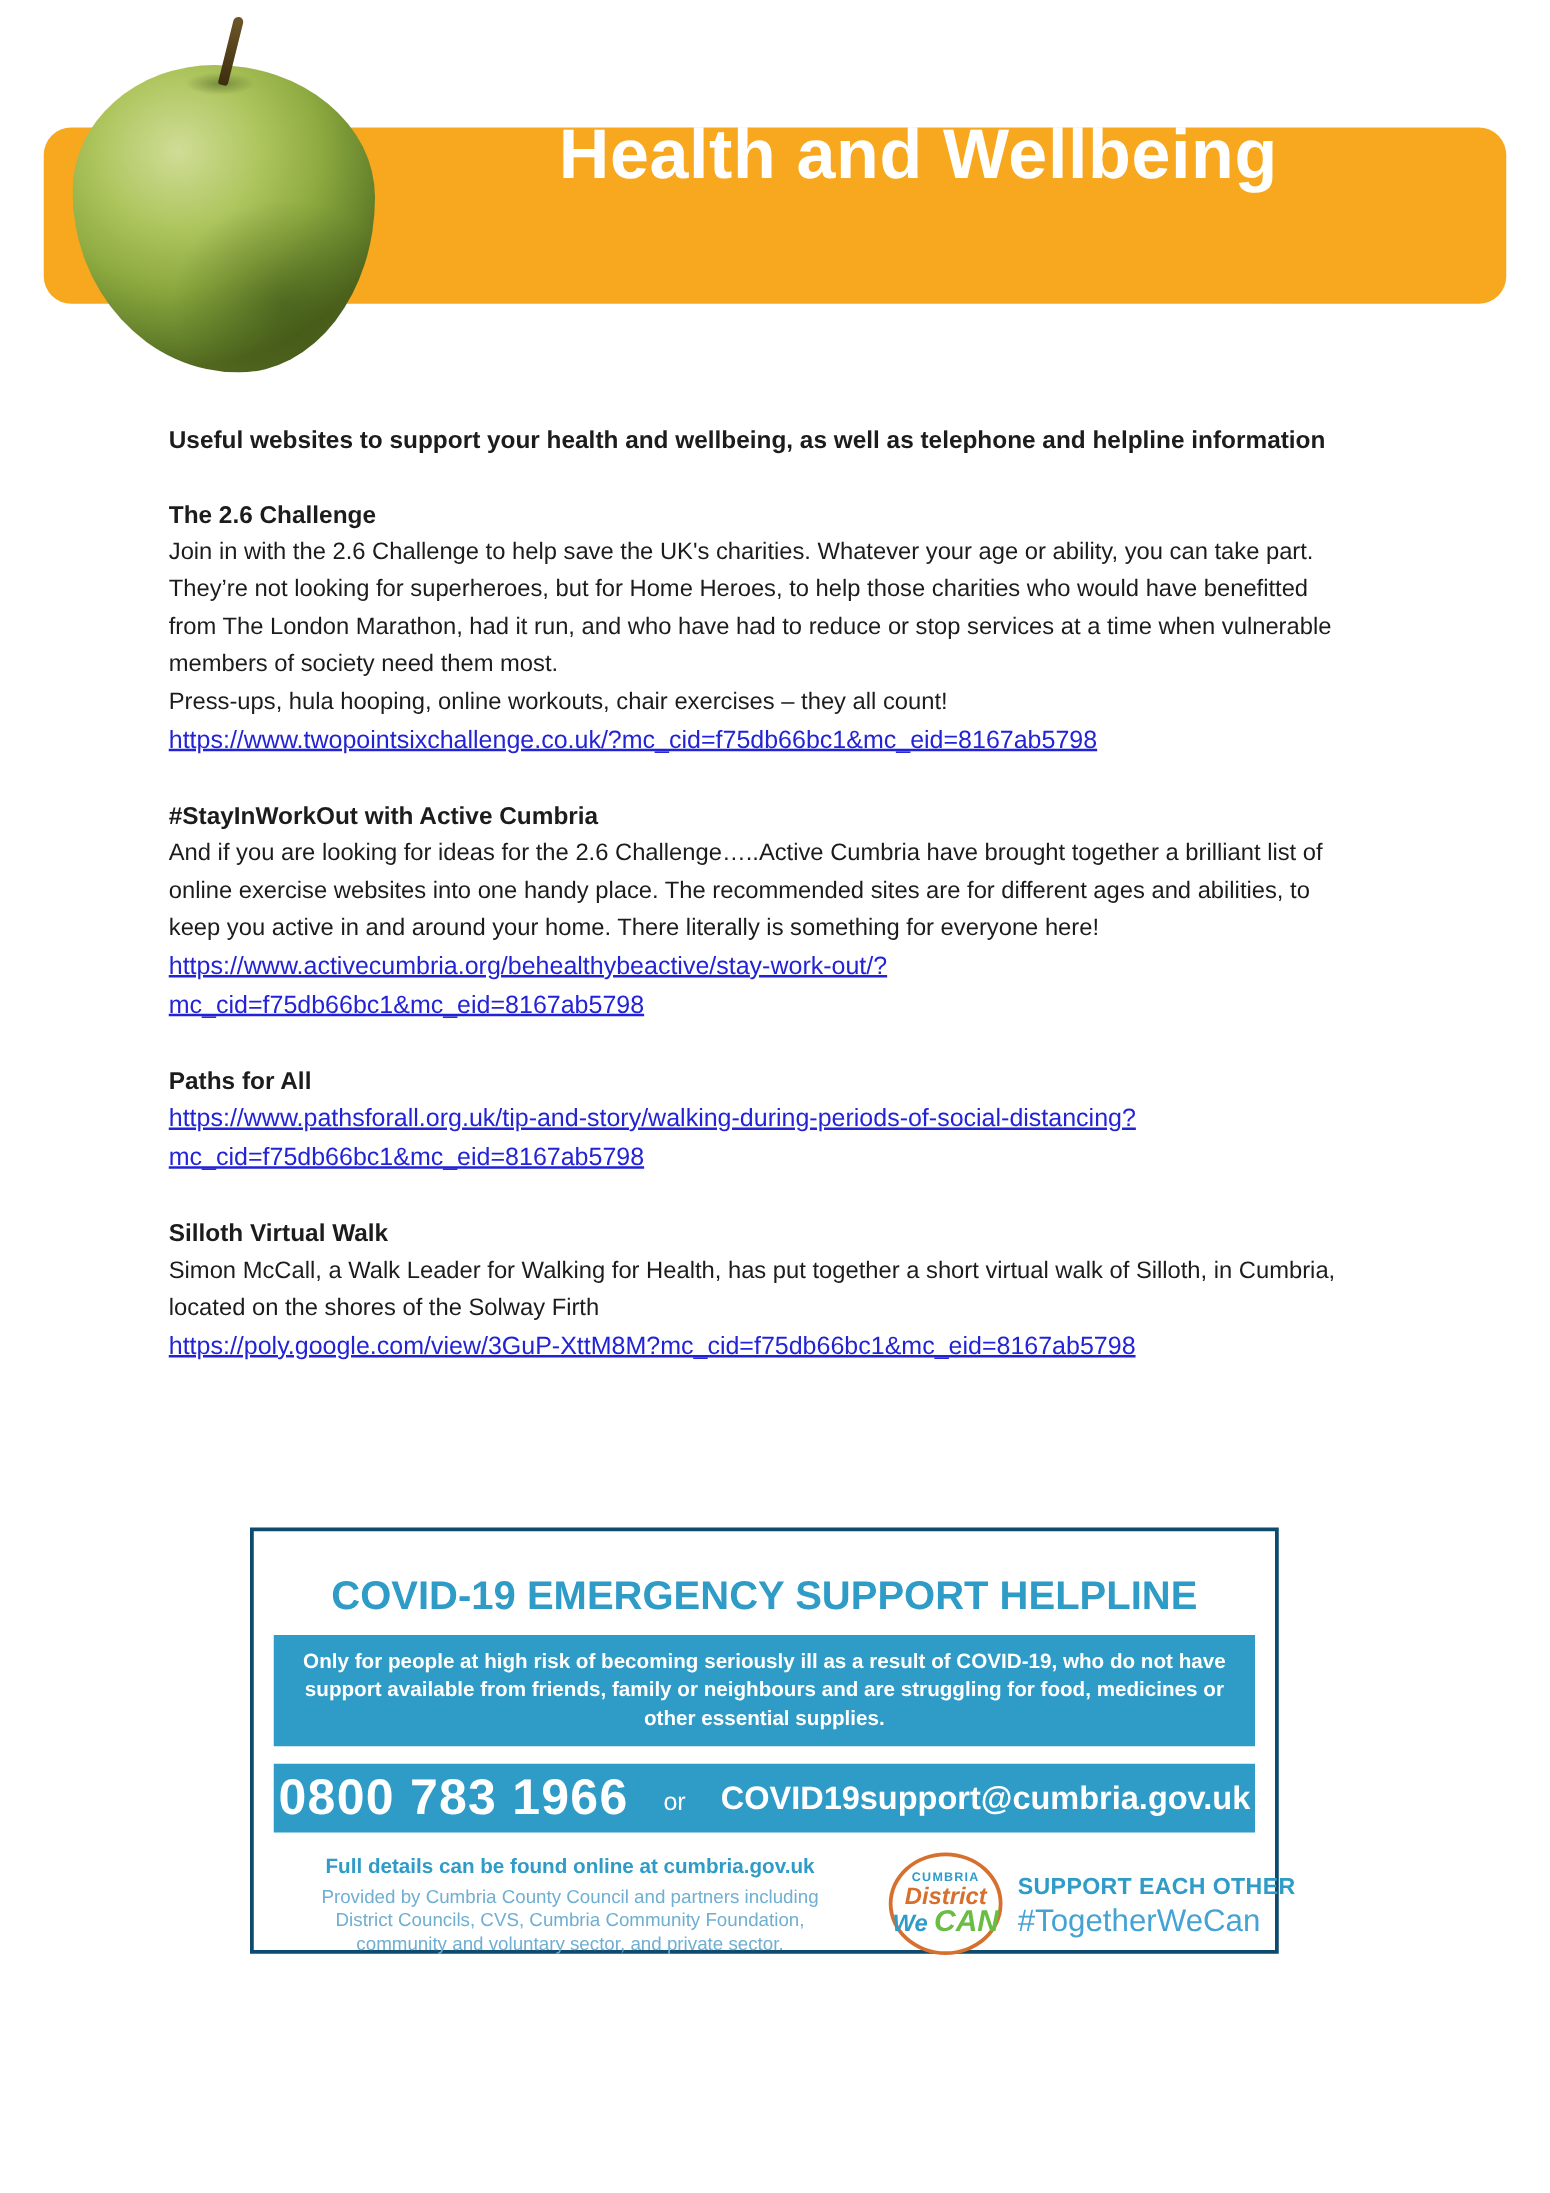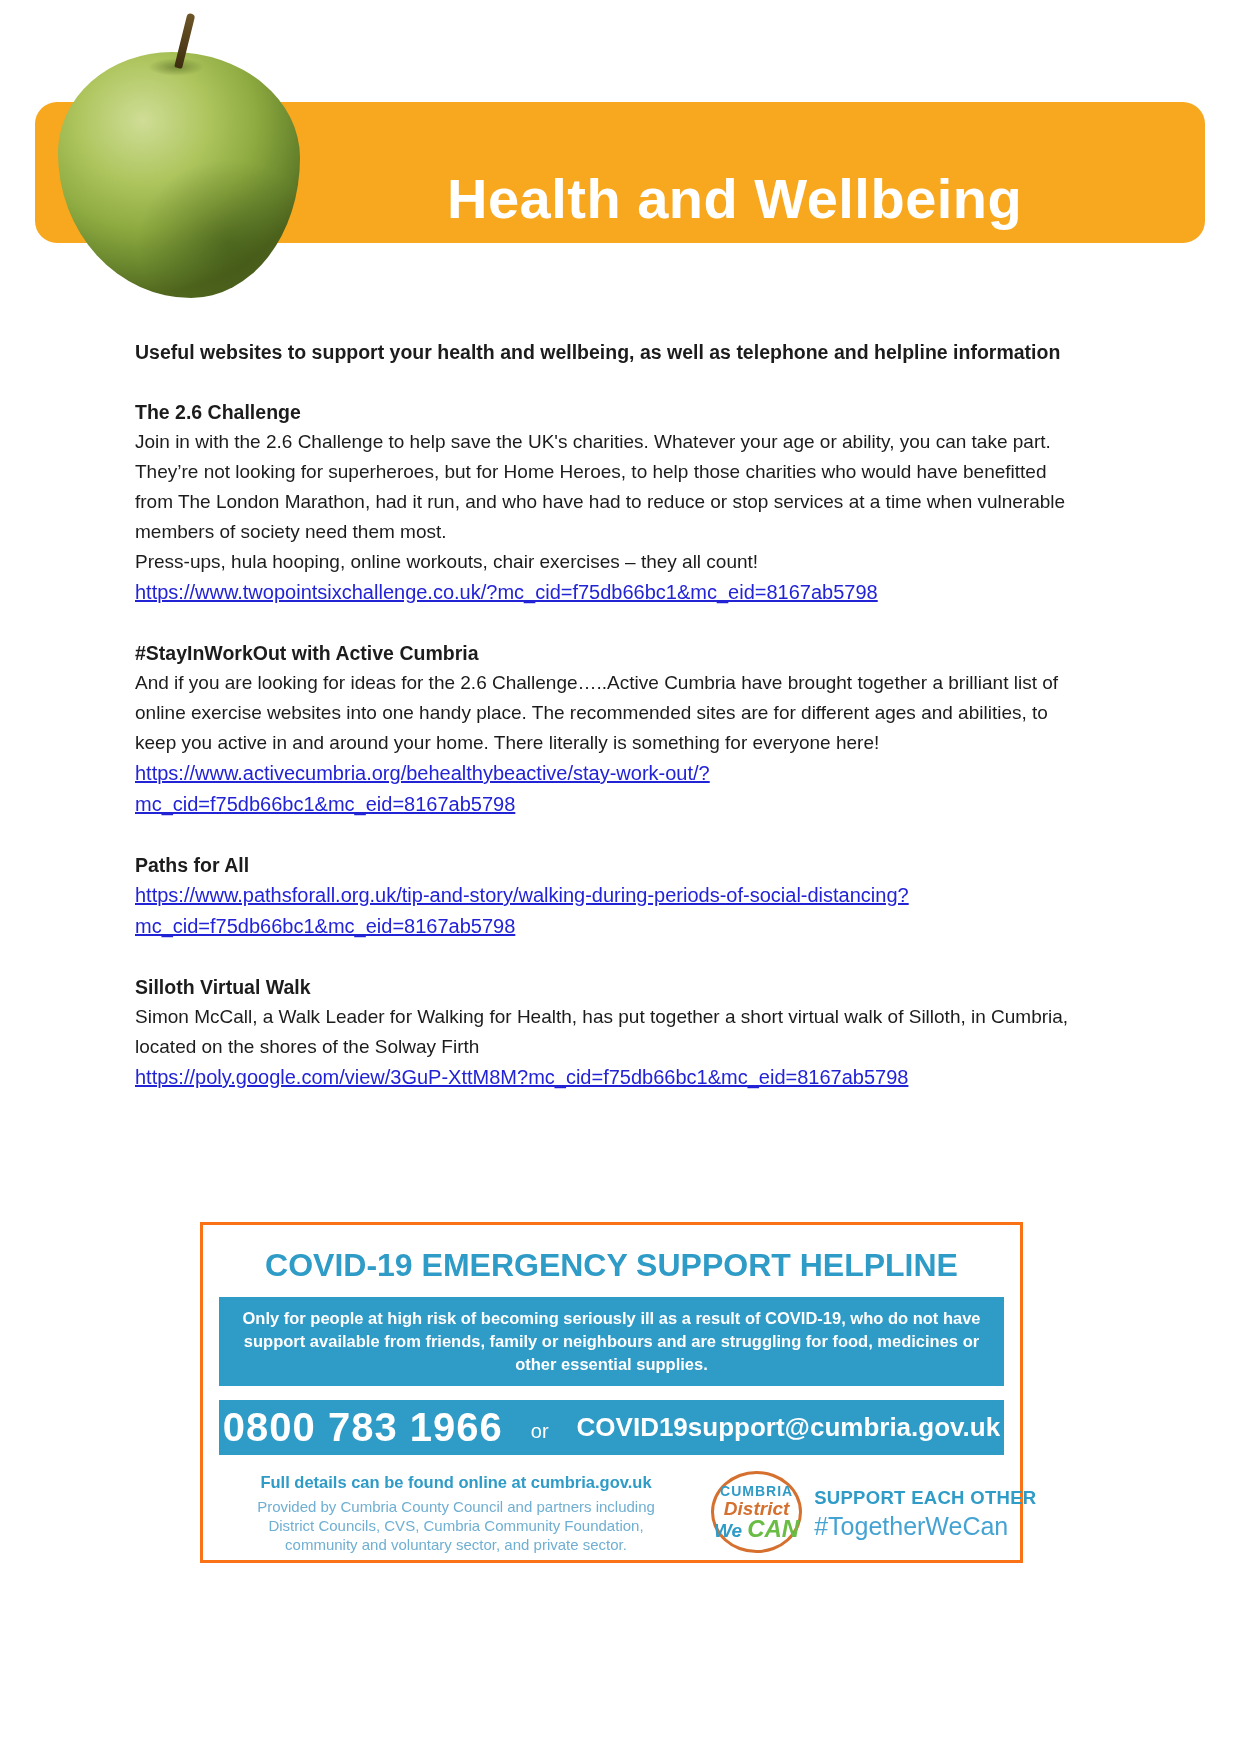--- a/index.html
+++ b/index.html
@@ -7,21 +7,21 @@
   .page {
     position:relative; width:1240px; height:1754px; margin:0 auto;
     background:#fff; overflow:hidden;
     font-family:"Liberation Sans", sans-serif; color:#1c1c1c;
   }
 
   
   .banner {
     position:absolute; left:35px; top:102px; width:1170px; height:141px;
     background:var(--banner-orange, #F8A81E); border-radius:22px;
-    display:flex; align-items:flex-end;
+    display:flex; align-items:flex-start;
   }
   .banner-title {
     margin-left:412px; position:relative; top:-12px;
     color:#ffffff; font-weight:bold; font-size:56px; letter-spacing:0.5px;
     white-space:nowrap;
   }
   .apple { position:absolute; left:52px; top:10px; width:256px; height:288px; }
   .apple-body {
     position:absolute; left:6px; top:42px; width:242px; height:246px;
     border-radius:47% 53% 45% 55% / 41% 43% 57% 59%;
@@ -50,21 +50,21 @@
   .sec-para { font-size:19px; line-height:30px; }
   .link-line { line-height:30px; }
   .doc-link {
     color:var(--link-blue, #2323D6); text-decoration:underline; cursor:pointer;
     font-size:20px; line-height:30px; overflow-wrap:normal; word-break:normal;
   }
 
   
   .covid-box {
     position:absolute; left:200px; top:1222px; width:823px; height:341px;
-    background:#fff; border:3px solid #f97316; padding:0 16px;
+    background:#fff; border:3px solid #0c4a6e; padding:11px 16px;
   }
   .covid-title {
     margin-top:22px; text-align:center; font-weight:bold; font-size:32px;
     color:var(--helpline-blue, #2F9BC7); letter-spacing:0px; white-space:nowrap;
   }
   .covid-eligibility {
     margin-top:13px; background:var(--helpline-blue, #2F9BC7); color:#fff;
     font-weight:bold; font-size:16.5px; line-height:23px; text-align:center;
     padding:10px 22px;
   }
@@ -79,21 +79,21 @@
   .contact-email { font-weight:bold; font-size:26px; }
   .covid-bottom { display:flex; align-items:flex-start; margin-top:16px; padding:0 6px; }
   .covid-details { flex:0 0 462px; text-align:center; }
   .details-line { color:var(--helpline-blue, #2F9BC7); font-weight:bold; font-size:16.5px; line-height:22px; }
   .provided-by { color:#6FAFD2; font-size:15px; line-height:19px; width:424px; margin:4px auto 0; }
   .logo-circle {
     flex:0 0 82px; height:82px; margin-left:24px; border:3px solid var(--logo-orange, #D5702F);
     border-radius:50%; display:flex; flex-direction:column; align-items:center; justify-content:center;
     background:#fff;
   }
-  .logo-cumbria { color:var(--helpline-blue, #2F9BC7); font-weight:bold; font-size:14px; letter-spacing:1px; }
+  .logo-cumbria { color:var(--helpline-blue, #2F9BC7); font-weight:bold; font-size:10px; letter-spacing:1px; }
   .logo-together { color:var(--logo-orange, #D5702F); font-weight:bold; font-style:italic; font-size:19px; line-height:20px; }
   .logo-wecan { font-weight:bold; font-style:italic; font-size:19px; line-height:20px; }
   .logo-we { color:var(--helpline-blue, #2F9BC7); }
   .logo-can { color:var(--logo-green, #69BD45); margin-left:5px; font-size:24px; }
   .covid-slogan { margin-left:12px; margin-top:16px; white-space:nowrap; }
   .slogan-main { color:var(--helpline-blue, #2F9BC7); font-weight:bold; font-size:18.5px; letter-spacing:0.3px; }
   .slogan-tag { color:var(--hashtag-blue, #45A3D3); font-weight:normal; font-size:25px; margin-top:3px; }
 </style>
 </head>
 <body>

